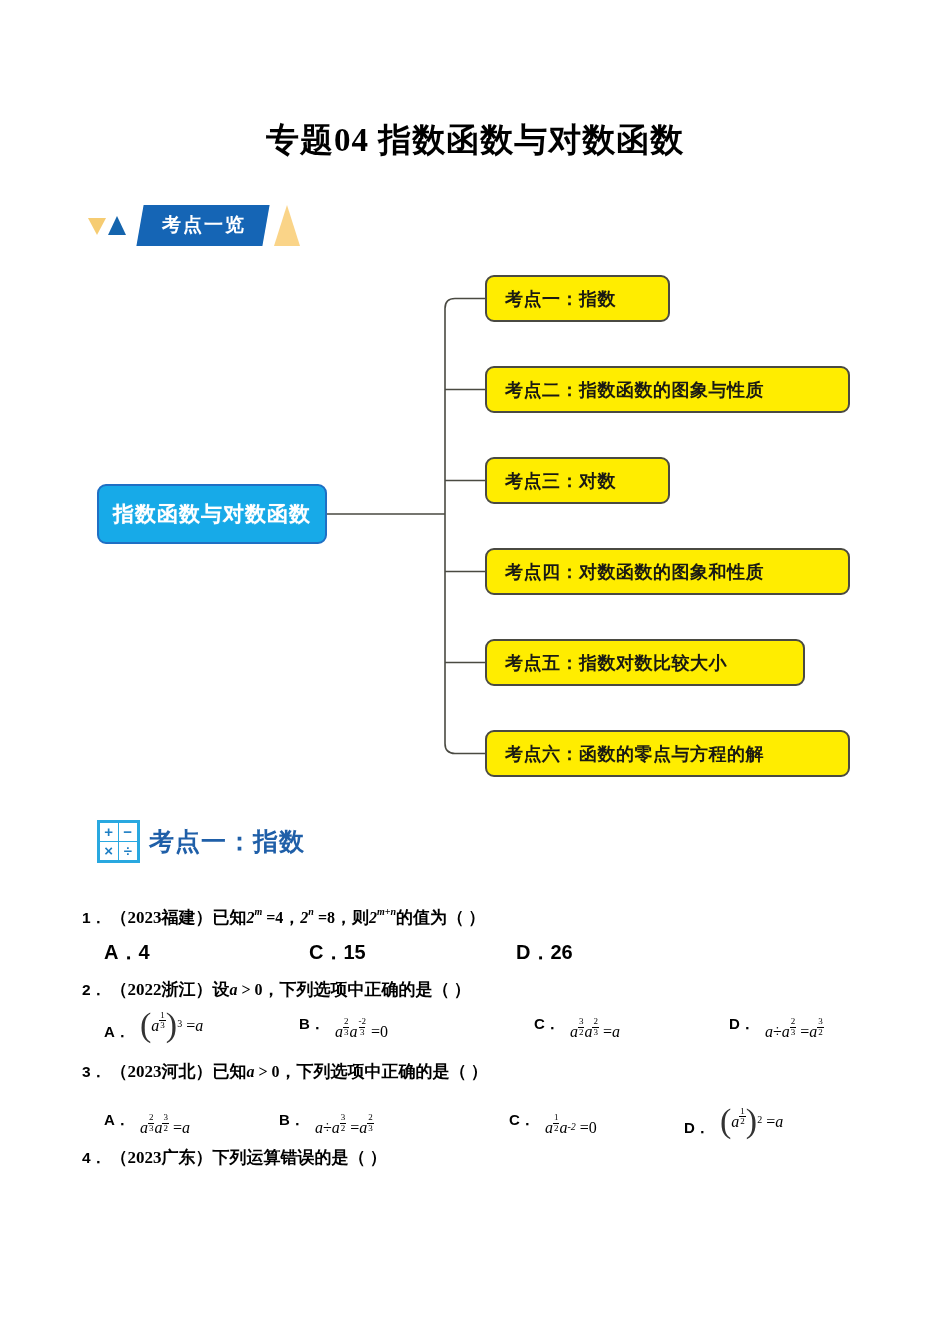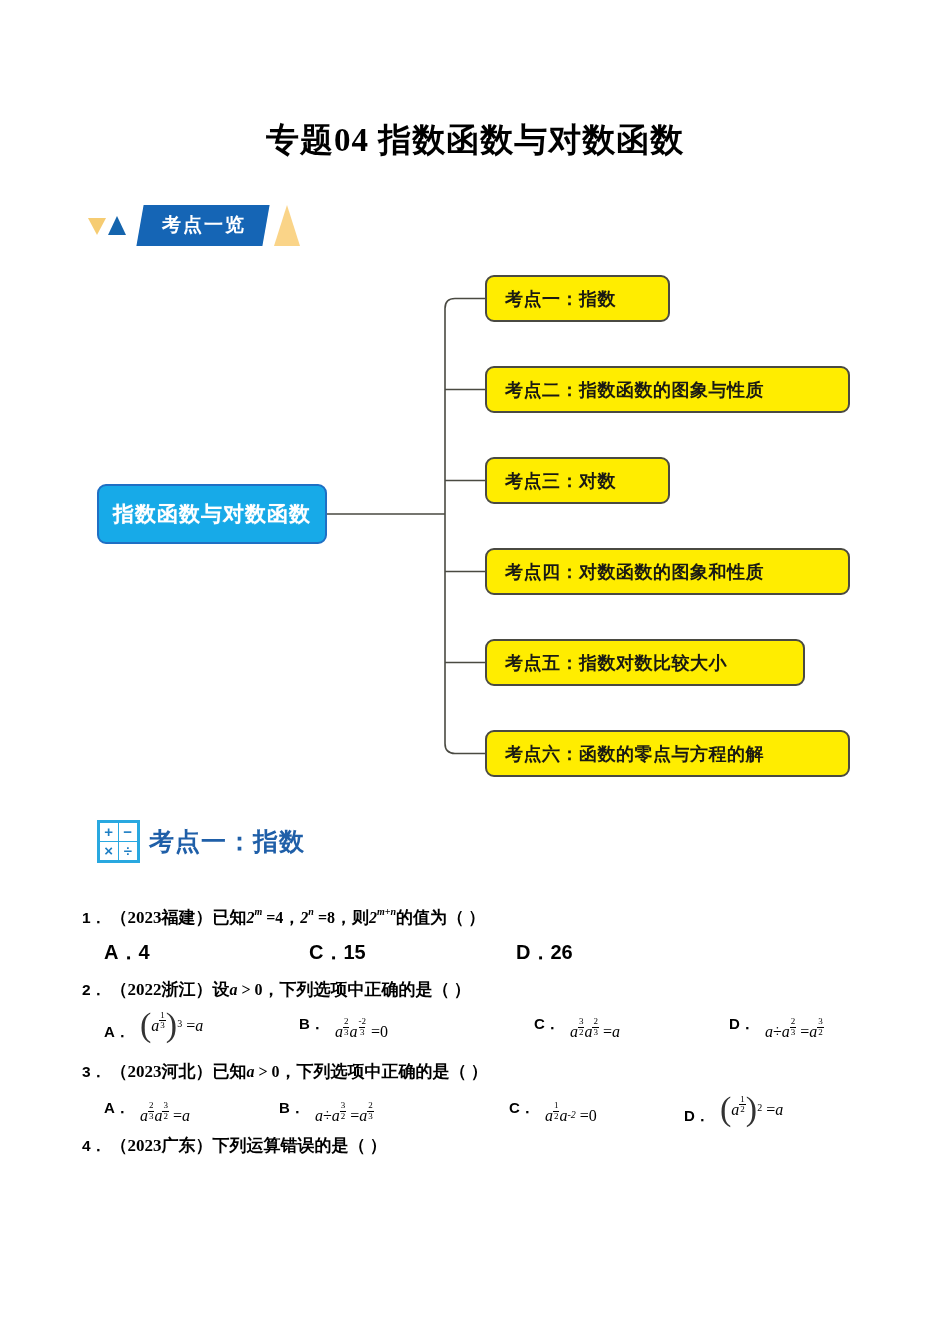--- a/index.html
+++ b/index.html
@@ -286,21 +286,21 @@
         </span>
       </span>
     </div>
   </div>
 
   <div class="q q-block" style="margin-top:14px">
     <div class="q-stem">
       <span>3．</span>
       <span class="cn">（2023河北）</span><span class="cn">已知</span><span class="mx">a <span class="num">&gt; 0</span></span><span class="cn">，下列选项中正确的是（    ）</span>
     </div>
-    <div class="opts-row" style="margin-top:12px">
+    <div class="opts-row" style="margin-top:24px">
       <span style="width:175px">
         <span class="opt-lbl">A．</span>
         <span class="mrow mx" style="position:relative;top:8px">
           a<span class="frac">
               <span class="num2">2</span>
               <span class="den">3</span>
             </span>a<span class="frac">
               <span class="num2">3</span>
               <span class="den">2</span>
             </span>&nbsp;<span class="num">=</span>a

